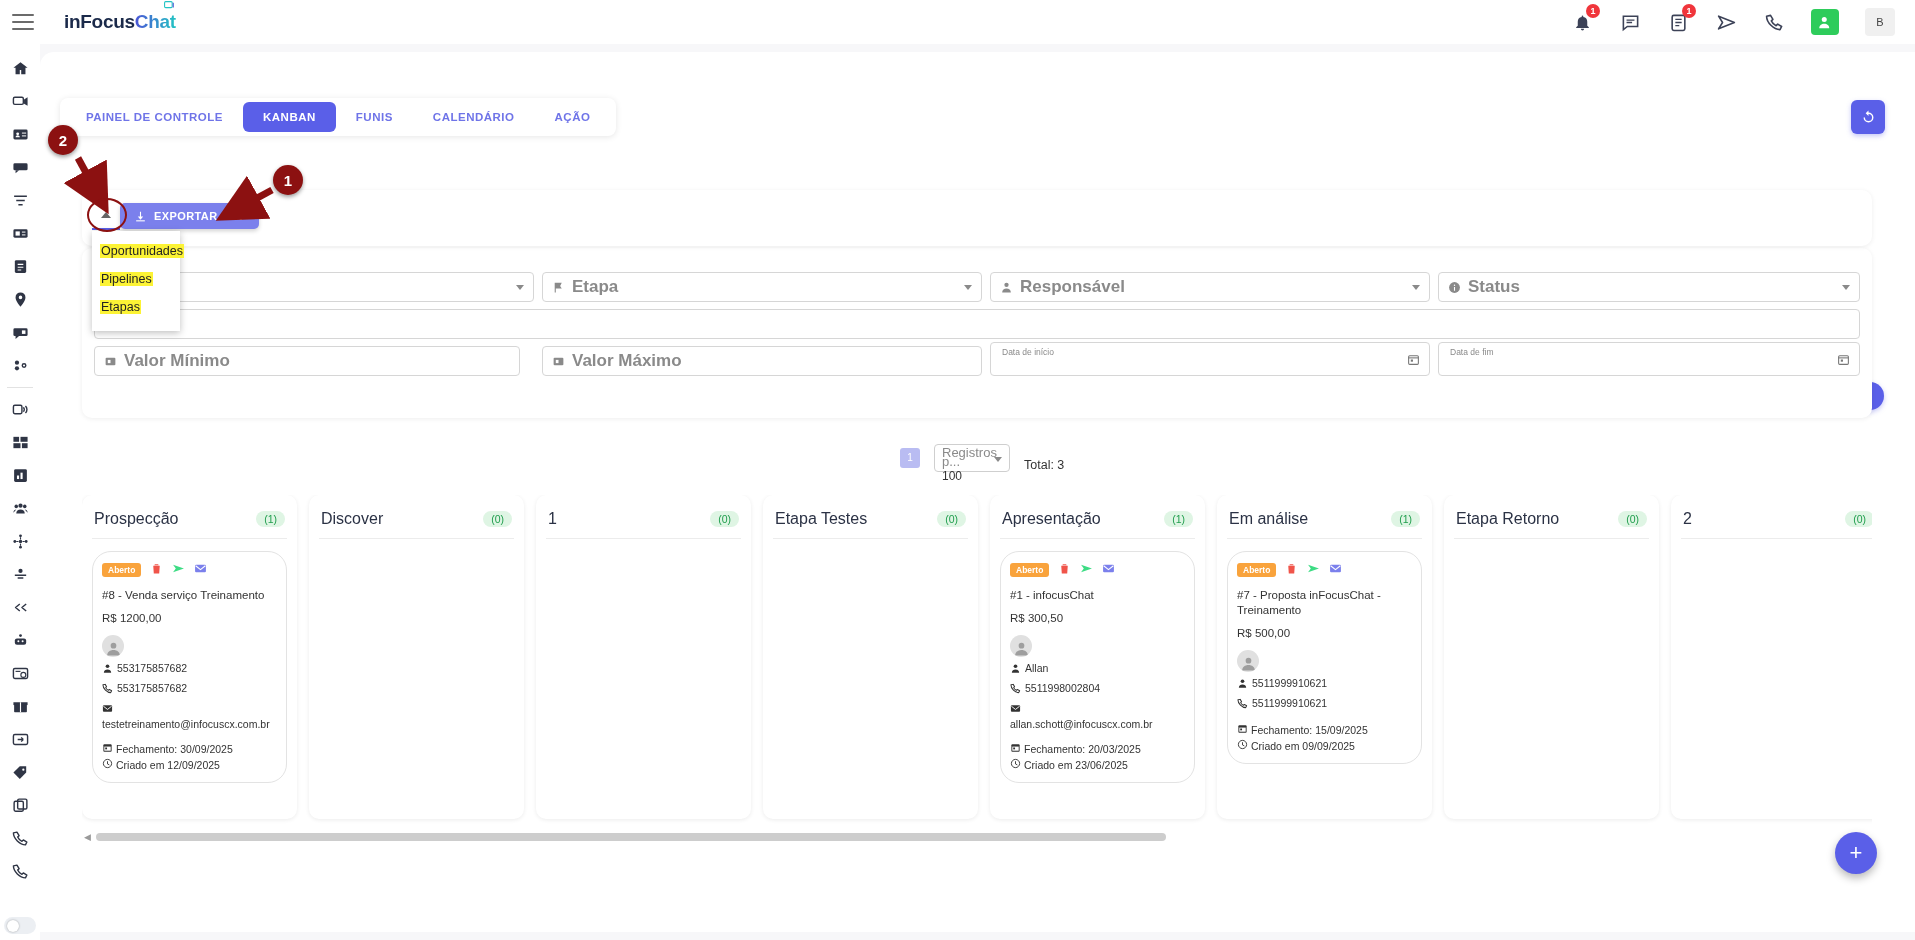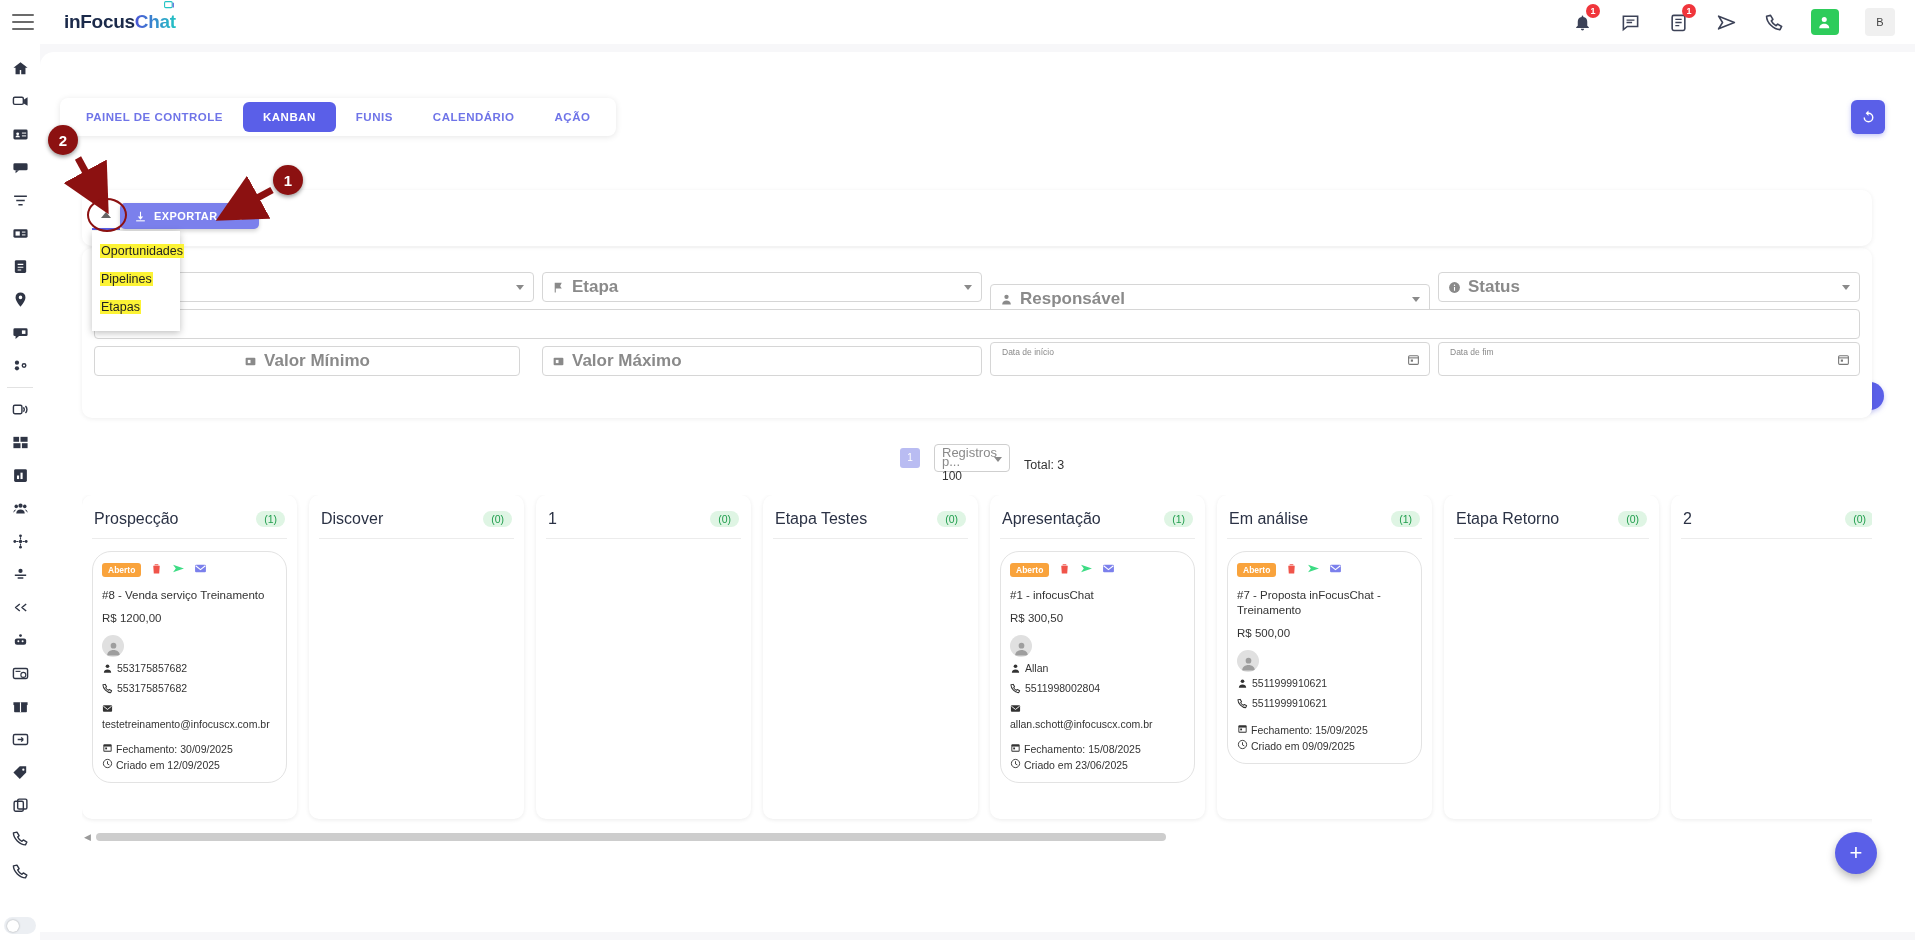--- a/index.html
+++ b/index.html
@@ -451,42 +451,42 @@
     <span class="ph"></span>
     <span class="caret"></span>
   </div>
   <div class="fld" style="left:460px; top:24px; width:440px;">
     <svg class="lead" viewBox="0 0 24 24">
         <path d="M5 3v18h2v-7h11l-3-5 3-6z"></path>
       </svg>
     <span class="ph">Etapa</span>
     <span class="caret"></span>
   </div>
-  <div class="fld" style="left:908px; top:24px; width:440px;margin-top:12px;">
+  <div class="fld" style="left:908px; top:24px; width:440px;">
     <svg class="lead" viewBox="0 0 24 24">
         <circle cx="12" cy="7" r="4"></circle>
         <path d="M4 21c0-4.4 3.6-7 8-7s8 2.6 8 7z"></path>
       </svg>
     <span class="ph">Responsável</span>
     <span class="caret"></span>
   </div>
   <div class="fld" style="left:1356px; top:24px; width:422px;">
     <svg class="lead" viewBox="0 0 24 24">
         <circle cx="12" cy="12" r="10"></circle>
         <path d="M12 6.5a1.3 1.3 0 1 0 0 2.6 1.3 1.3 0 0 0 0-2.6zM11 11h2v7h-2z" fill="#fff"></path>
       </svg>
     <span class="ph">Status</span>
     <span class="caret"></span>
   </div>
 
   <div class="fld" style="left:12px; top:61px; width:1766px;">
     <span class="ph">no</span>
   </div>
 
-  <div class="fld" style="left:12px; top:98px; width:426px;justify-content:center;">
+  <div class="fld" style="left:12px; top:98px; width:426px;">
     <svg class="lead" viewBox="0 0 24 24">
         <rect x="3" y="5" width="18" height="14" rx="2"></rect>
         <rect x="7" y="9" width="5" height="6" fill="#fff"></rect>
       </svg>
     <span class="ph">Valor Mínimo</span>
   </div>
   <div class="fld" style="left:460px; top:98px; width:440px;">
     <svg class="lead" viewBox="0 0 24 24">
         <rect x="3" y="5" width="18" height="14" rx="2"></rect>
         <rect x="7" y="9" width="5" height="6" fill="#fff"></rect>
@@ -662,21 +662,21 @@
               </svg></span>
           </div>
           <div class="cemail">allan.schott@infocuscx.com.br</div>
           <div class="cspacer"></div>
           <div class="cmeta">
             <span><svg viewBox="0 0 24 24">
                 <rect x="3" y="5" width="18" height="16" rx="2"></rect>
                 <rect x="5" y="10" width="14" height="9" fill="#fff"></rect>
                 <rect x="7" y="12" width="4" height="4"></rect>
               </svg></span>
-            <span>Fechamento: 15/08/2025</span>
+            <span>Fechamento: 20/03/2025</span>
           </div>
           <div class="cmeta">
             <span><svg viewBox="0 0 24 24">
                 <circle cx="12" cy="12" r="9" fill="none" stroke="#333" stroke-width="2"></circle>
                 <path d="M12 7v6l4 2" fill="none" stroke="#333" stroke-width="2"></path>
               </svg></span>
             <span>Criado em 23/06/2025</span>
           </div>
         </div>
       </div>

